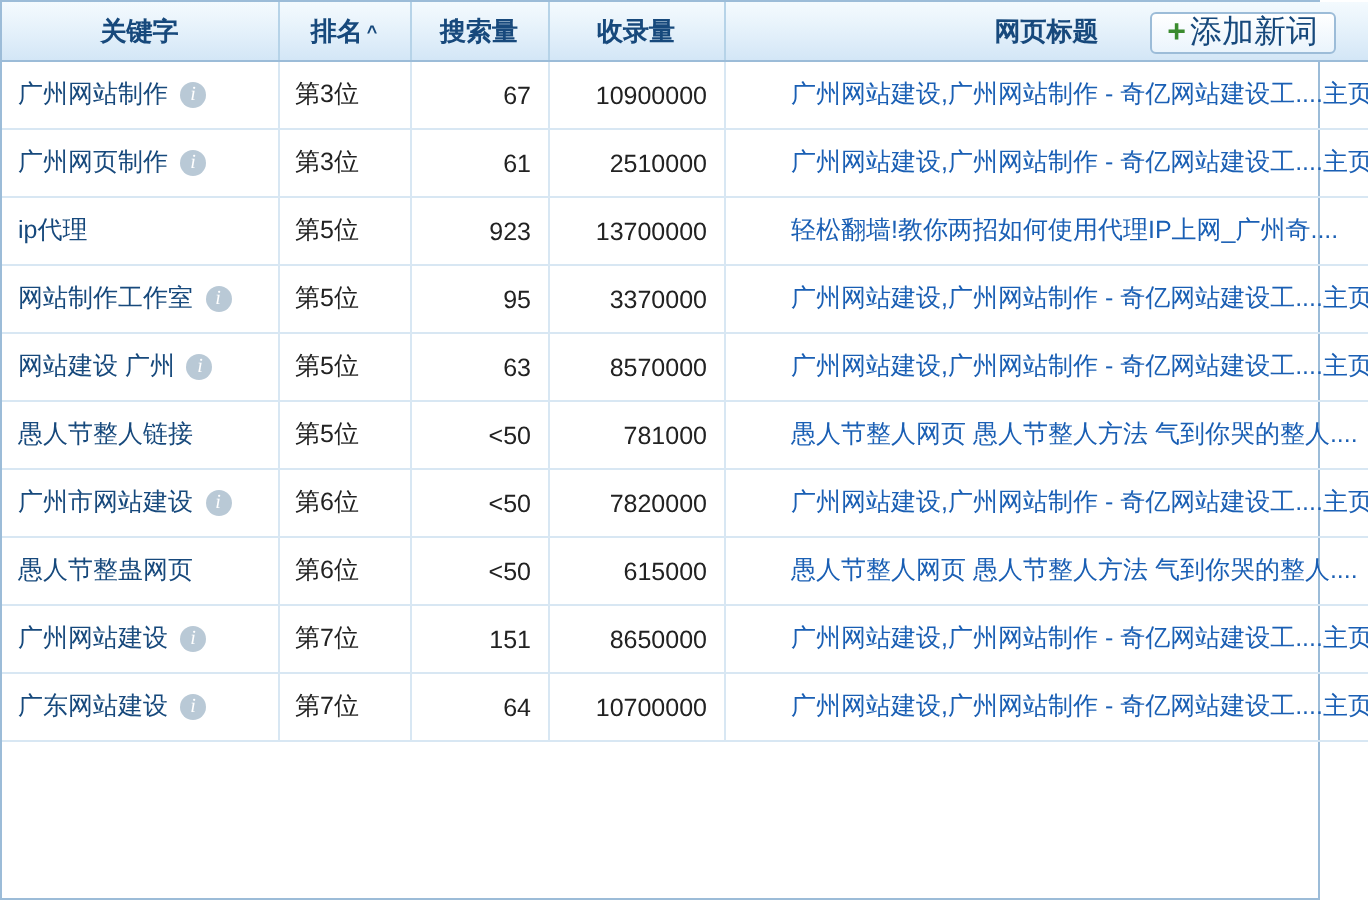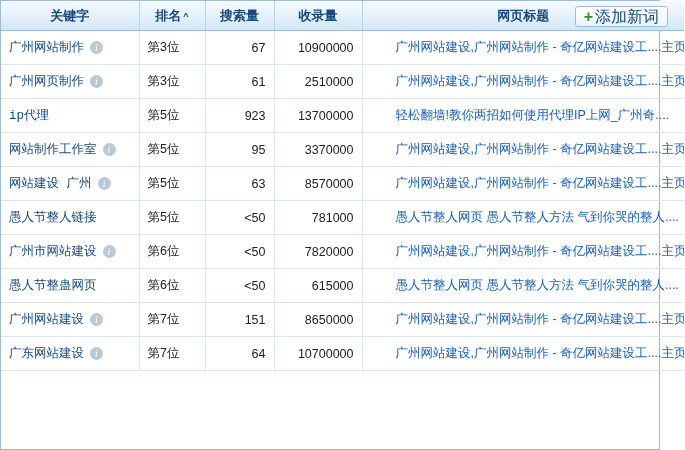--- a/index.html
+++ b/index.html
@@ -59,21 +59,21 @@
   col.c-vol   { width: 69px; }
   col.c-inc   { width: 88px; }
   col.c-title { width: 322px; }
 
   .cell-kw {
     color: #17497c;
     display: flex;
     align-items: center;
     gap: 6px;
   }
-  .kw-text { color: #17497c; font-family: Liberation Mono, monospace; }
+  .kw-text { color: #17497c; }
   .info-icon {
     display: inline-block;
     width: 13px;
     height: 13px;
     border-radius: 50%;
     background: #b9c9d6;
     color: #fff;
     font-size: 10px;
     line-height: 13px;
     text-align: center;

